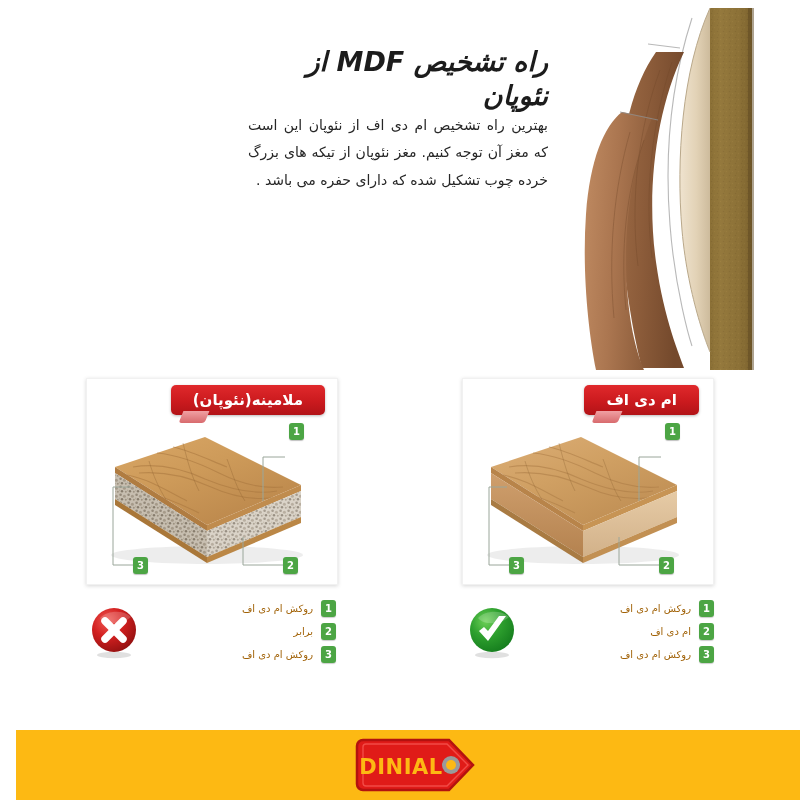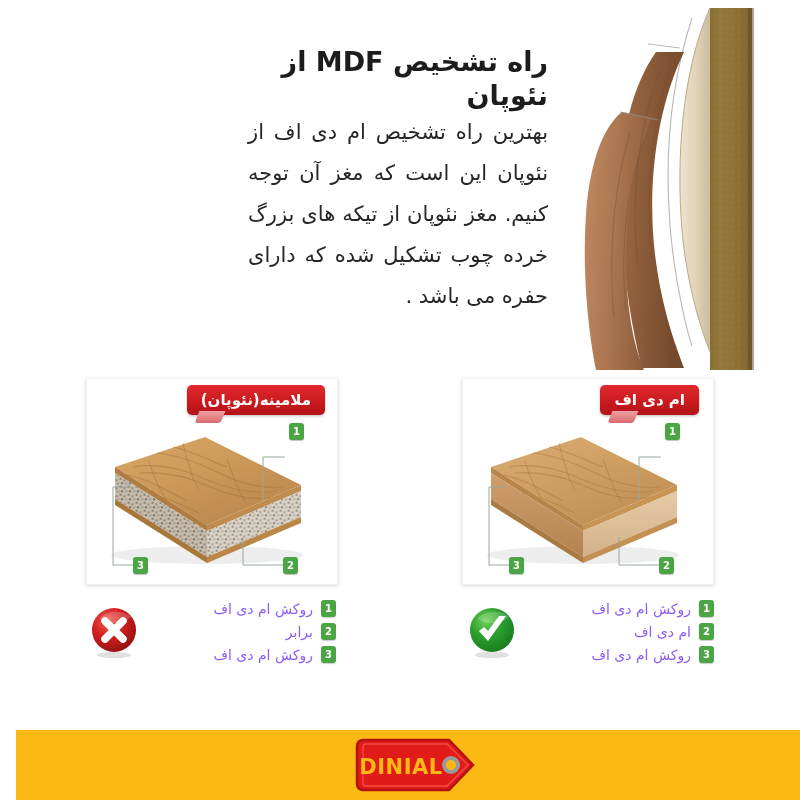--- a/index.html
+++ b/index.html
@@ -17,26 +17,27 @@
   }
   .hero-wood svg{display:block;width:240px;height:370px;}
 
   
   .title{
     position:absolute;top:45px;right:252px;width:300px;
     text-align:right;
     font-size:27px;font-weight:bold;color:#1c1c1c;
     letter-spacing:0px;line-height:1.25;
     direction:rtl;
+    font-style:italic;
   }
 
   
   .para{
     position:absolute;direction:rtl;text-align:justify;
-    color:#262626;font-size:21px;line-height:1.95;margin-left:46px;
+    color:#262626;font-size:14px;line-height:1.95;margin-left:46px;
   }
   .para-1{top:112px;right:252px;width:300px;}
   .para-2{top:218px;right:252px;width:300px;}
 
   
   .compare{
     position:absolute;top:378px;left:0;width:800px;height:320px;
   }
   .panel{
     position:absolute;top:0;width:250px;height:205px;
@@ -47,21 +48,21 @@
   }
   .panel-right{right:86px;}   
   .panel-left{left:86px;}     
 
   .banner{
     position:absolute;top:6px;height:30px;
     background:linear-gradient(180deg,#e0292c 0%,#cb1a1e 55%,#b21317 100%);
     border-radius:5px;
     color:#fff;font-size:15px;font-weight:bold;
     display:flex;align-items:center;justify-content:center;
-    padding:0 14px;
+    padding:0 22px;
     box-shadow:0 1px 3px rgba(0,0,0,.28);
     z-index:6;direction:rtl;white-space:nowrap;
   }
   .banner::after{ 
     content:"";position:absolute;bottom:-8px;left:10px;
     width:26px;height:12px;
     background:linear-gradient(180deg,#f0a0a3,#d86a6d);
     transform:skewX(-22deg);
     border-bottom-left-radius:3px;border-bottom-right-radius:3px;
     z-index:-1;
@@ -88,21 +89,21 @@
     gap:8px;direction:rtl;
   }
   .num-badge{
     width:15px;height:17px;flex:0 0 auto;
     background:#4ca544;border-radius:3px;
     color:#fff;font-size:10px;font-weight:bold;
     display:flex;align-items:center;justify-content:center;
     box-shadow:0 1px 1px rgba(0,0,0,.2);
   }
   .legend-text{
-    font-size:14px;color:#8b5cf6;white-space:nowrap;letter-spacing:.4px;text-align:right;
+    font-size:10px;color:#a16207;white-space:nowrap;letter-spacing:.4px;text-align:right;
   }
   .verdict{width:56px;height:56px;flex:0 0 auto;}
   .verdict svg{display:block;width:56px;height:56px;}
 
   
   .callout{
     position:absolute;width:15px;height:17px;background:#4ca544;border-radius:3px;
     color:#fff;font-size:10px;font-weight:bold;
     display:flex;align-items:center;justify-content:center;
     box-shadow:0 1px 1px rgba(0,0,0,.25);z-index:4;

